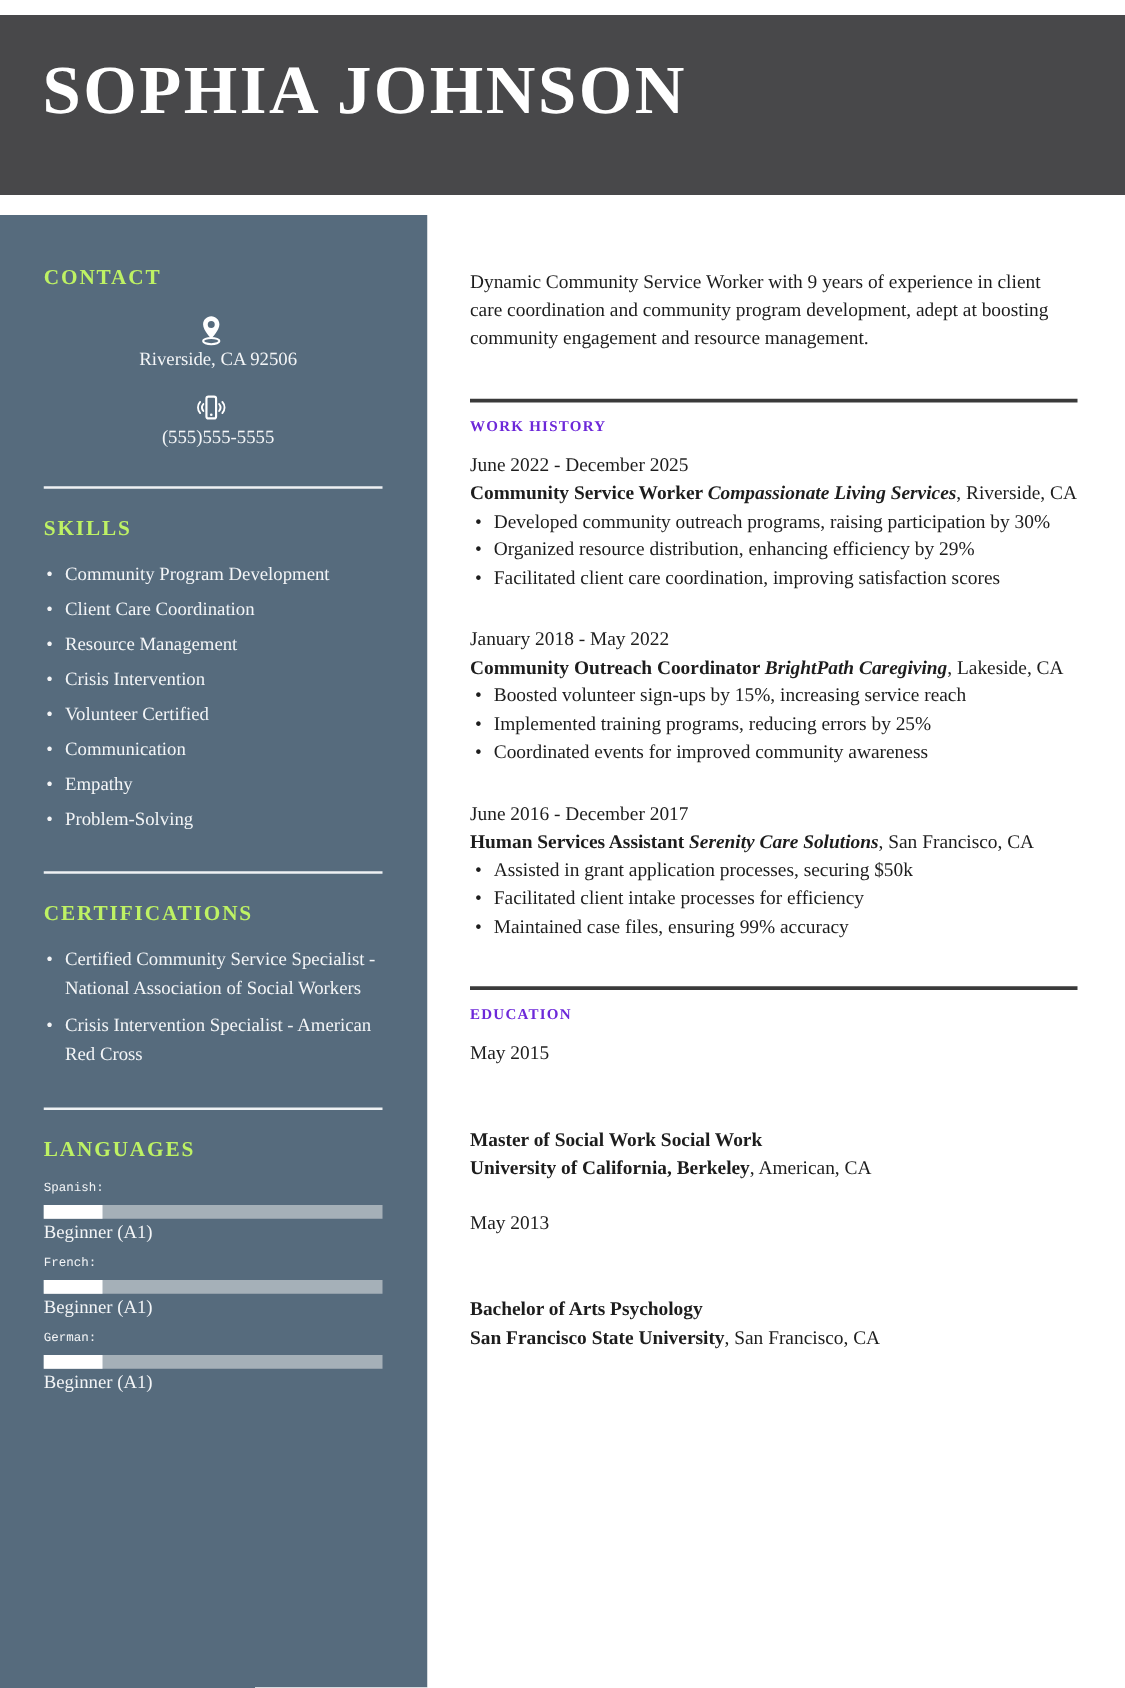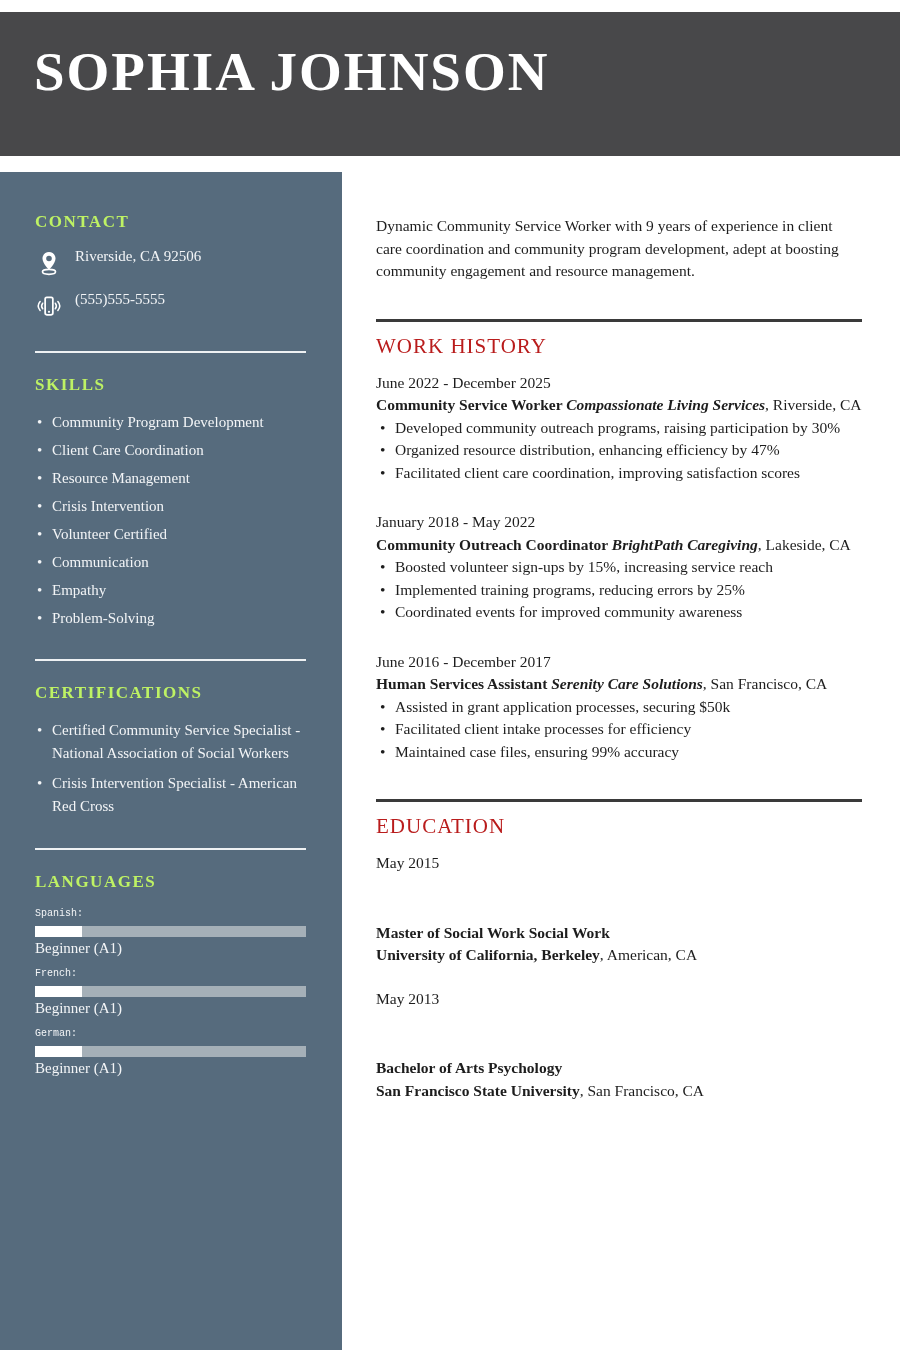--- a/index.html
+++ b/index.html
@@ -32,21 +32,21 @@
   .sidebar{
     position:absolute;top:172px;left:0;width:342px;height:1178px;
     background:var(--sidebar-bg);color:var(--side-text);
     padding:40px 36px 0 35px;
   }
   .side-section h2{
     margin:0 0 16px 0;font-size:17px;font-weight:bold;color:#bef264;
     letter-spacing:1.5px;
   }
   .contact-row{
-    display:flex;margin-bottom:13px;min-height:30px;
+    display:flex;align-items:center;margin-bottom:13px;min-height:30px;flex-direction:column;
   }
   .cicon{width:32px;flex:0 0 32px;display:flex;align-items:center;justify-content:flex-start;}
   .ctext{font-size:15px;padding-left:8px;}
   .side-divider{
     border:none;height:2px;background:#eef1f3;margin:30px 0 22px 0;width:100%;
   }
   .side-list{list-style:none;margin:0;padding:0;font-size:15px;}
   .side-list li{position:relative;padding-left:17px;margin-bottom:6px;line-height:22px;}
   .side-list li::before{content:"\2022";position:absolute;left:2px;}
   .cert-list li{line-height:23px;margin-bottom:7px;}
@@ -58,21 +58,21 @@
   .main{
     position:absolute;top:172px;left:342px;width:558px;height:1178px;
     background:#ffffff;padding:43px 38px 14px 34px;
   }
   .summary{margin:0;font-size:15.5px;line-height:22.5px;}
   .main-divider{
     border:none;height:3px;background:var(--divider-dark);
     margin:36px 0 0 0;width:100%;
   }
   .main h2{
-    margin:12px 0 13px 0;font-size:21px;font-weight:normal;color:#b91c1c;
+    margin:12px 0 13px 0;font-size:12px;font-weight:bold;color:#6d28d9;
     letter-spacing:1px;
   }
   .job{margin-bottom:27px;font-size:15.5px;line-height:22.5px;}
   .job-title{font-weight:bold;}
   .job-company{font-weight:bold;font-style:italic;}
   .job-loc{font-weight:normal;font-style:normal;}
   .job ul{list-style:none;margin:0;padding:0;}
   .job li{position:relative;padding-left:19px;line-height:22.5px;}
   .job li::before{content:"\2022";position:absolute;left:4px;}
   .edu{margin-bottom:21px;font-size:15.5px;line-height:22.5px;}
@@ -199,21 +199,21 @@
       <h2>WORK HISTORY</h2>
       <div>
 
           <div class="job">
             <div class="job-dates">June 2022 - December 2025</div>
             <div class="job-title"><span>Community Service Worker</span> <span class="job-company">Compassionate Living Services</span><span class="job-loc">, Riverside, CA</span></div>
             <ul>
 
                 <li>Developed community outreach programs, raising participation by 30%</li>
 
-                <li>Organized resource distribution, enhancing efficiency by 47%</li>
+                <li>Organized resource distribution, enhancing efficiency by 29%</li>
 
                 <li>Facilitated client care coordination, improving satisfaction scores</li>
               </ul>
           </div>
 
           <div class="job">
             <div class="job-dates">January 2018 - May 2022</div>
             <div class="job-title"><span>Community Outreach Coordinator</span> <span class="job-company">BrightPath Caregiving</span><span class="job-loc">, Lakeside, CA</span></div>
             <ul>
 

